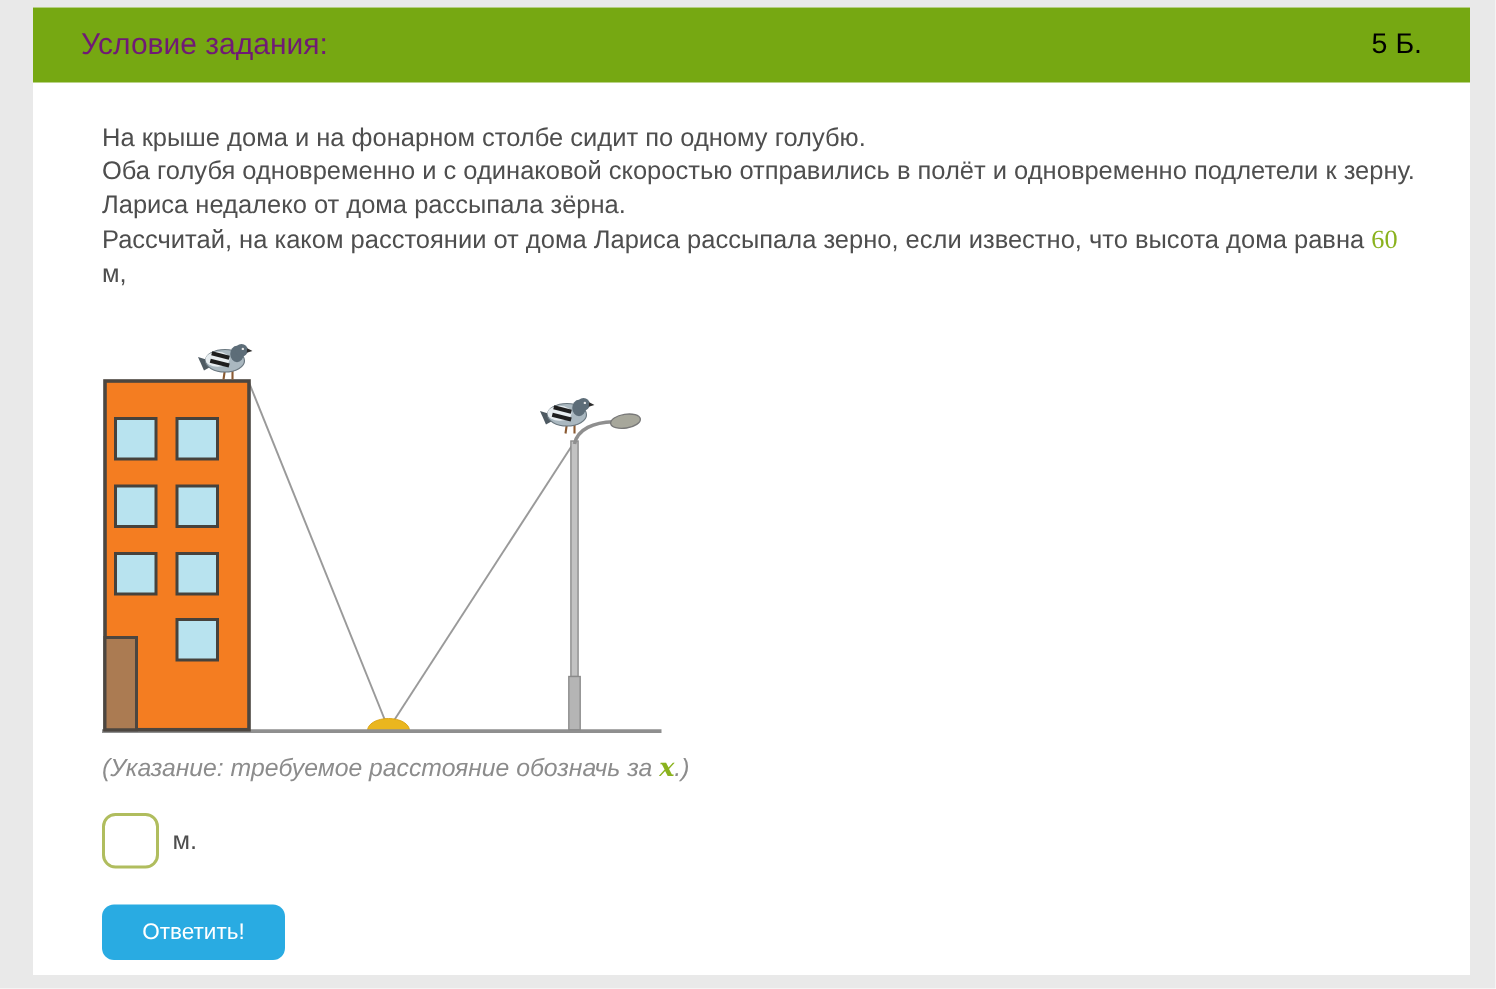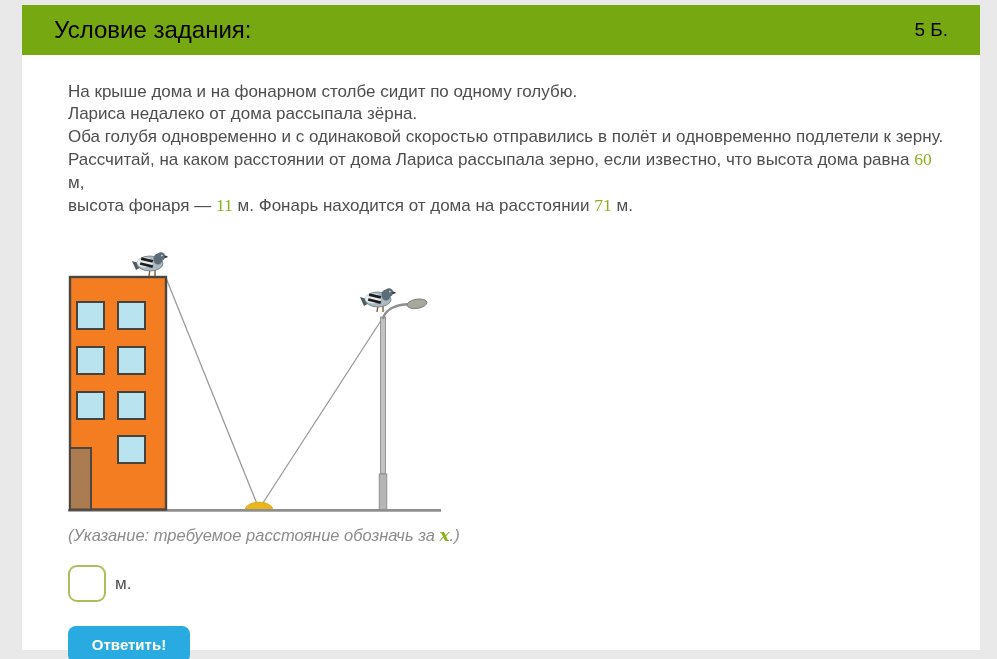--- a/index.html
+++ b/index.html
@@ -10,21 +10,21 @@
   }
   .card{
     position:absolute;left:22px;top:5px;width:958px;height:645px;
     background:#ffffff;
   }
   .header{
     height:50px;background:#76a812;
     display:flex;justify-content:space-between;align-items:center;
     padding:0 32px;box-sizing:border-box;
   }
-  .header .title{color:#000000;font-size:24px;}
+  .header .title{color:#701a75;font-size:20px;}
   .header .points{color:#000000;font-size:19px;}
   .content{padding:26px 30px 0 46px;box-sizing:border-box;}
   .task-line{font-size:17px;line-height:22.4px;color:#4e4e4e;}
   .math-num{
     font-family:Liberation Serif, serif;color:#8ab21d;font-size:17.5px;
   }
   .math-var{
     font-family:"DejaVu Serif",serif;font-style:italic;font-weight:bold;
     color:#8ab21d;font-size:17px;
   }
@@ -35,41 +35,40 @@
     font-size:17px;color:#4e4e4e;
   }
   .answer-input{
     width:30px;height:31px;border:2px solid #b0bd5e;border-radius:9px;
     background:#ffffff;outline:none;font-size:16px;text-align:center;
     color:#4e4e4e;font-family:inherit;
   }
   .answer-button{
     margin-top:24px;width:122px;height:37px;background:#29abe2;color:#ffffff;
     border:none;border-radius:8px;font-size:15px;font-family:inherit;
-    cursor:pointer;display:block;font-weight:bold;
+    cursor:pointer;display:block;
   }
 </style>
 </head>
 <body>
 
 <div class="card">
 
   <div class="header">
     <div class="title">Условие задания:</div>
     <div class="points">5 Б.</div>
   </div>
 
   <div class="content">
 
     <div class="task-text">
       <div class="task-line"><span>На крыше дома и на фонарном столбе сидит по одному голубю.</span></div>
+      <div class="task-line"><span>Оба голубя одновременно и с одинаковой скоростью отправились в полёт и одновременно подлетели к зерну.</span></div>
       <div class="task-line"><span>Лариса недалеко от дома рассыпала зёрна.</span></div>
-      <div class="task-line"><span>Оба голубя одновременно и с одинаковой скоростью отправились в полёт и одновременно подлетели к зерну.</span></div>
       <div class="task-line"><span>Рассчитай, на каком расстоянии от дома Лариса рассыпала зерно, если известно, что высота дома равна </span><span class="math-num">60</span><span> м,</span></div>
-      <div class="task-line"><span>высота фонаря — </span><span class="math-num">11</span><span> м. Фонарь находится от дома на расстоянии </span><span class="math-num">71</span><span> м.</span></div>
     </div>
 
     <svg class="figure" width="378" height="268" viewBox="0 0 378 268" xmlns="http://www.w3.org/2000/svg">
       <defs>
         <g id="pigeon">
           <path d="M2,11 L15,15 L6,20 Z" fill="#4e5a62"></path>
           <path d="M20,19 L19,26 M25,19 L25,26" stroke="#8a5a32" stroke-width="1.4"></path>
           <ellipse cx="20" cy="13.5" rx="13" ry="7.5" fill="#aab8c0" stroke="#6b7880" stroke-width="0.8"></ellipse>
           <ellipse cx="15" cy="12.5" rx="8" ry="5" fill="#e7edf0"></ellipse>
           <rect x="11" y="8.6" width="12" height="2.8" fill="#1e1e1e" transform="rotate(14 17 10)"></rect>

